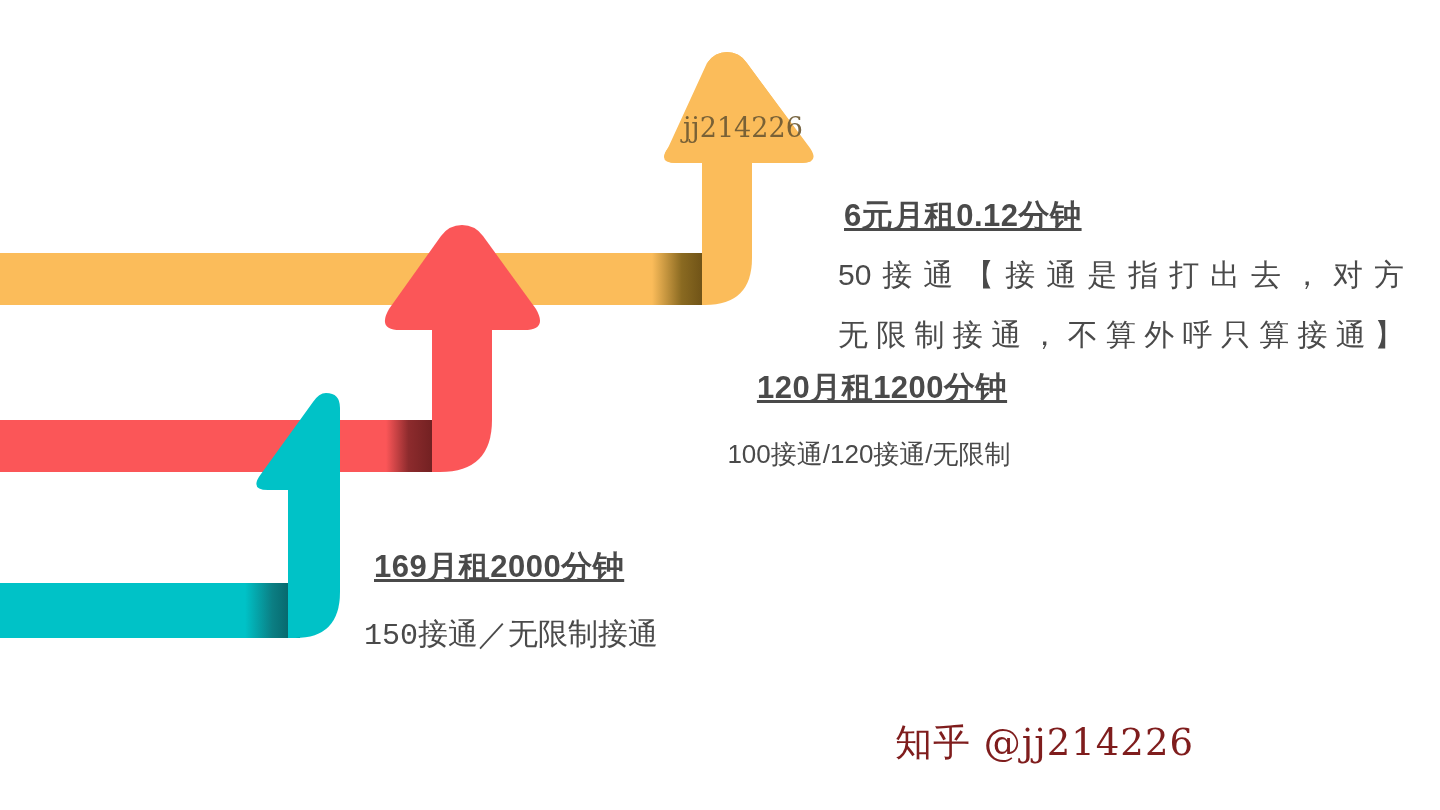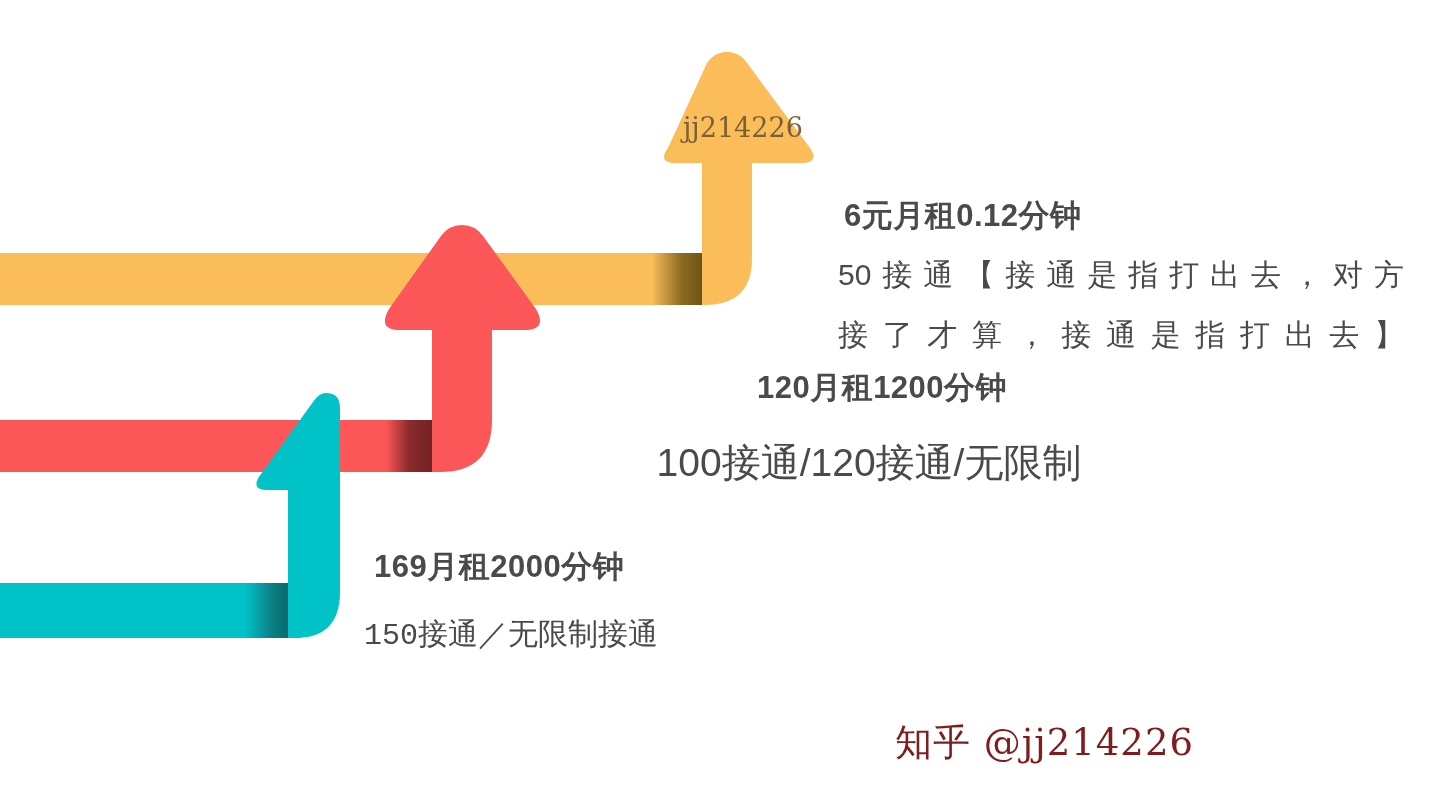--- a/index.html
+++ b/index.html
@@ -28,20 +28,21 @@
   }
   .text-block {
     position: absolute;
     color: #4a4a4a;
   }
   .tb-title {
     font-weight: bold;
     letter-spacing: 0.5px;
     white-space: nowrap;
     line-height: 1.15;
+    text-decoration: underline;
   }
   .tb-sub {
     font-weight: normal;
     line-height: 1.28;
     margin-top: 22px;
   }
 
   
   #block-orange {
     left: 838px;
@@ -64,21 +65,21 @@
     left: 600px;
     top: 370px;
     width: 560px;
     text-align: center;
   }
   #block-red .tb-title {
     font-size: 31px;
     margin: 0 0 32px 4px;
   }
   #block-red .tb-sub {
-    font-size: 39px;
+    font-size: 26px;
     margin-left: -22px;
   }
 
   
   #block-cyan {
     left: 372px;
     top: 534px;
     width: 560px;
   }
   #block-cyan .tb-title {
@@ -219,21 +220,21 @@
                Q 319 393 326 393 Z" fill="#00C2C7"></path>
       <rect x="288" y="470" width="52" height="40" fill="#00C2C7"></rect>
     </g>
   </svg>
 
   <div id="arrow-watermark">jj214226</div>
 
   <div class="text-block" id="block-orange">
     <div class="tb-title">6元月租0.12分钟</div>
     <div class="tb-sub">50接通【接通是指打出去，对方</div>
-    <div class="tb-sub">接了才算，接通是指打出去】</div>
+    <div class="tb-sub">无限制接通，不算外呼只算接通】</div>
   </div>
 
   <div class="text-block" id="block-red">
     <div class="tb-title">120月租1200分钟</div>
     <div class="tb-sub">100接通/120接通/无限制</div>
   </div>
 
   <div class="text-block" id="block-cyan">
     <div class="tb-title">169月租2000分钟</div>
     <div class="tb-sub">150接通／无限制接通</div>

